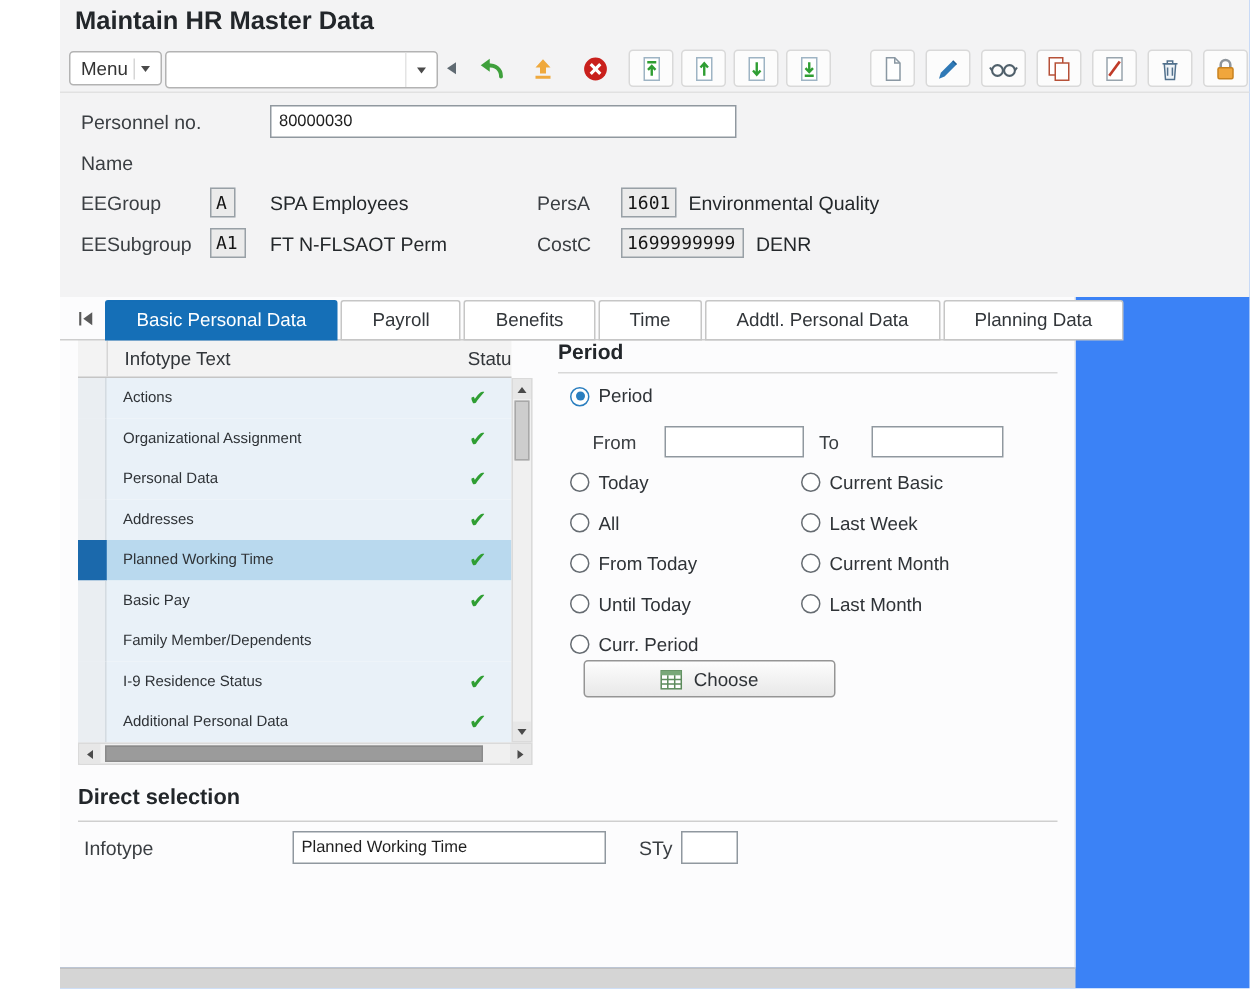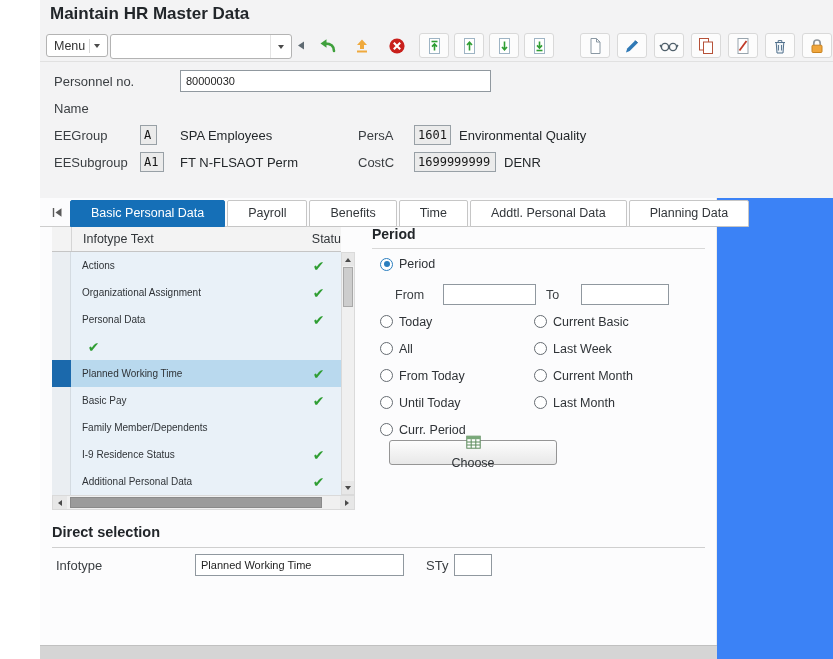--- a/index.html
+++ b/index.html
@@ -102,21 +102,21 @@
   .rlabel{font-size:12.5px;color:#2f3337;margin-left:6px;}
   .radio-row{display:flex;align-items:center;height:27px;cursor:pointer;}
   .radio-row.main{position:absolute;left:10px;top:30px;height:16px;}
   .radio-col{position:absolute;}
   .p-label{position:absolute;font-size:12.5px;color:#3a3e42;}
   .p-input{position:absolute;height:21px;border:1px solid #90989f;background:#fff;font-size:13px;
            padding:0 4px;font-family:inherit;box-sizing:border-box;}
   .choose-btn{position:absolute;left:19px;top:214px;width:168px;height:25px;display:flex;
               align-items:center;justify-content:center;gap:7px;background:linear-gradient(#fdfdfd,#e8e8e8);
               border:1px solid #959595;border-radius:3px;font-size:12.5px;color:#2f3337;
-              font-family:inherit;cursor:pointer;flex-direction:column;}
+              font-family:inherit;cursor:pointer;}
 
   
   .ds-title{position:absolute;left:12px;top:326px;font-size:14.5px;font-weight:700;color:#22262a;}
   .ds-rule{position:absolute;left:12px;top:349px;width:653px;border-top:1px solid #cfcfcf;}
 
   .status-bar{position:absolute;left:0;top:645px;width:677px;height:14px;background:#d5d5d5;
               border-top:1px solid #c0c0c0;box-sizing:border-box;}
 </style>
 </head>
 <body>
@@ -332,20 +332,21 @@
         <div class="ltext">Organizational Assignment</div>
         <div class="lstatus">✔</div>
       </div>
       <div class="lrow">
         <div class="sel"></div>
         <div class="ltext">Personal Data</div>
         <div class="lstatus">✔</div>
       </div>
       <div class="lrow">
         <div class="sel"></div>
+        <div class="ltext">Addresses</div>
         <div class="lstatus">✔</div>
       </div>
       <div class="lrow selected">
         <div class="sel"></div>
         <div class="ltext">Planned Working Time</div>
         <div class="lstatus">✔</div>
       </div>
       <div class="lrow">
         <div class="sel"></div>
         <div class="ltext">Basic Pay</div>

